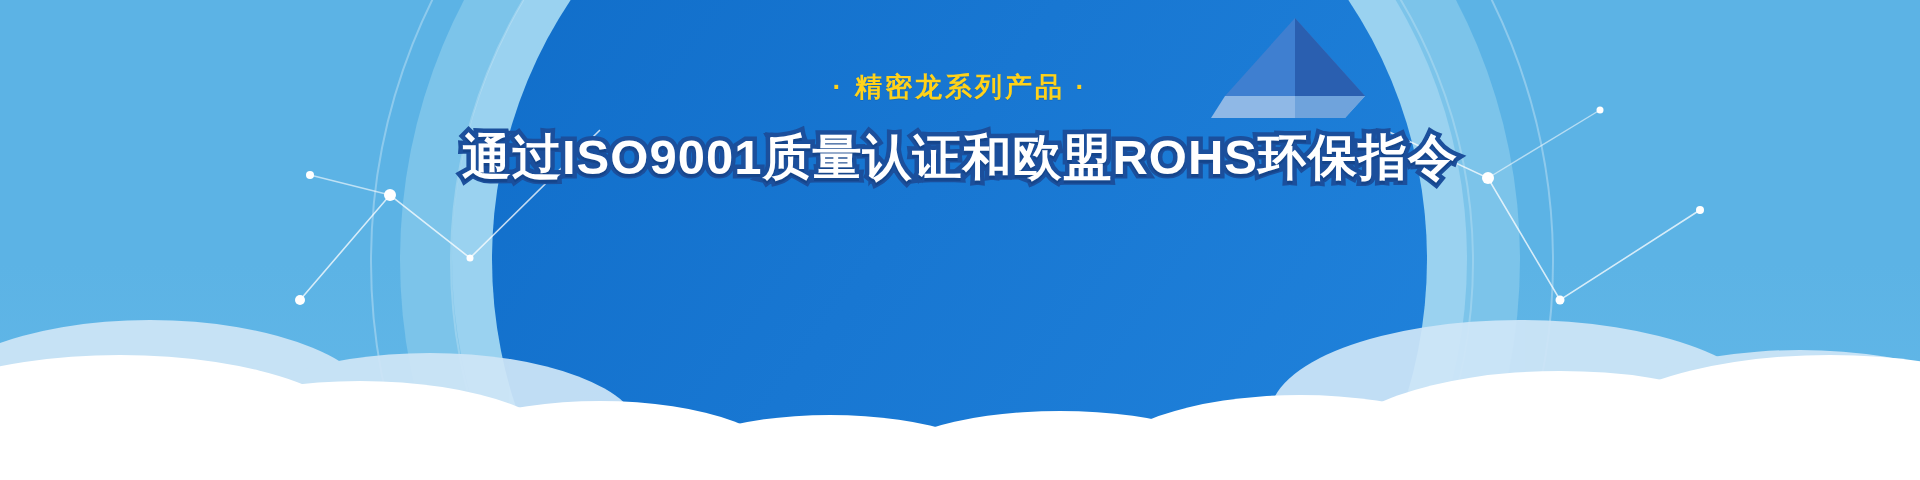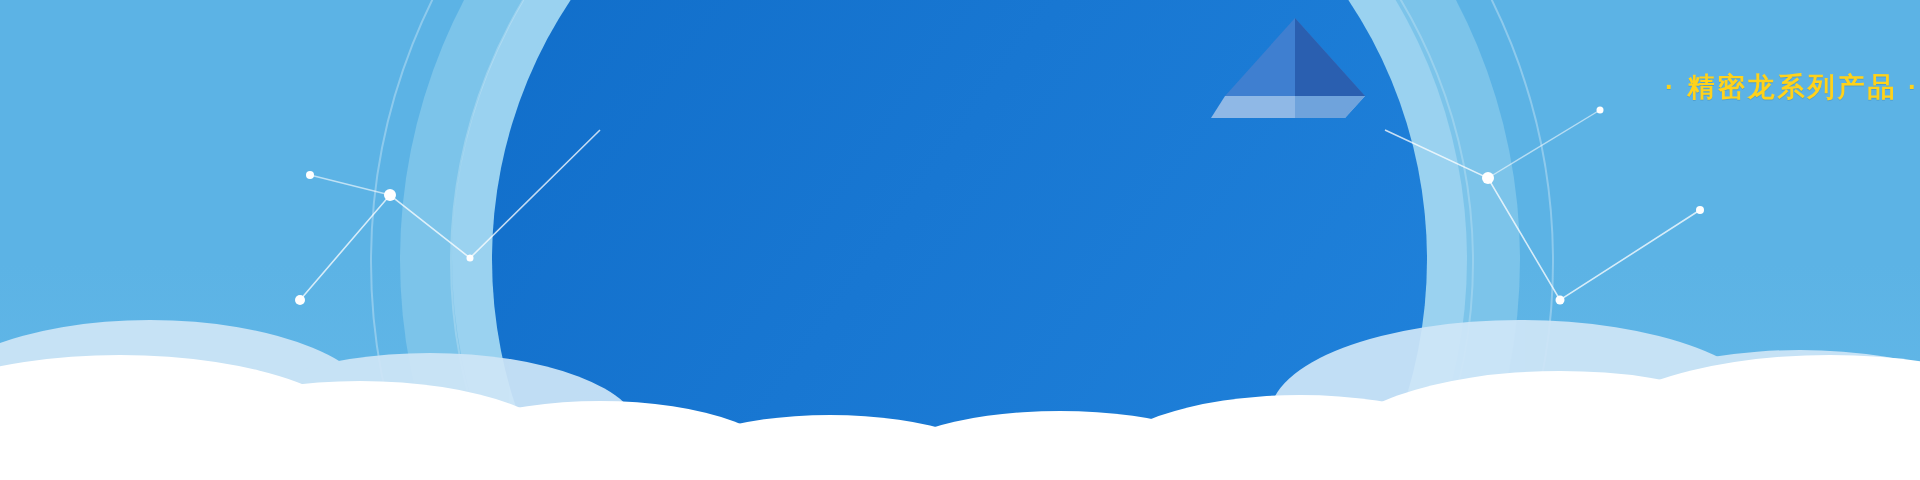--- a/index.html
+++ b/index.html
@@ -45,21 +45,21 @@
   }
   
   .pyramid{position:absolute;left:1205px;top:14px;width:180px;height:110px;}
   
   .constellation{position:absolute;inset:0;}
   
   .clouds{position:absolute;left:0;bottom:0;width:1920px;height:215px;}
   
   .content{
     position:absolute;left:0;top:0;width:1920px;height:480px;
-    display:flex;flex-direction:column;align-items:flex-end;
+    display:flex;flex-direction:column;align-items:center;
     z-index:8;
   }
   .eyebrow{
     margin-top:74px;
     color:#ffd21a;
     font-size:27px;
     font-weight:bold;
     letter-spacing:3px;
     line-height:1;
     text-shadow:0 1px 0 rgba(0,0,0,0.10);
@@ -156,16 +156,17 @@
       <ellipse cx="1300" cy="202" rx="200" ry="72"></ellipse>
       <ellipse cx="1560" cy="190" rx="230" ry="84"></ellipse>
       <ellipse cx="1830" cy="182" rx="250" ry="92"></ellipse>
       <rect x="0" y="196" width="1920" height="60"></rect>
     </g>
   </svg>
 
   <div class="content">
     <div class="eyebrow">· 精密龙系列产品 ·</div>
 
+    <div class="headline">通过ISO9001质量认证和欧盟ROHS环保指令</div>
 
   </div>
 
 </div>
 
 </body></html>

